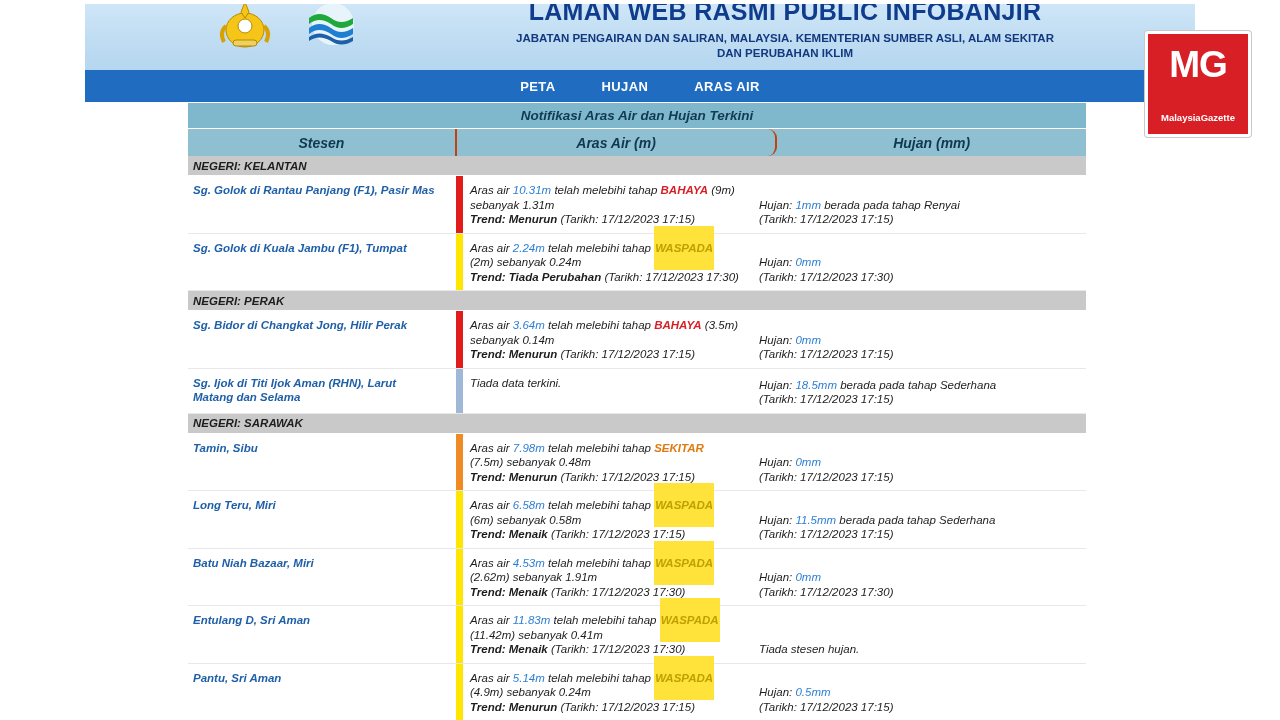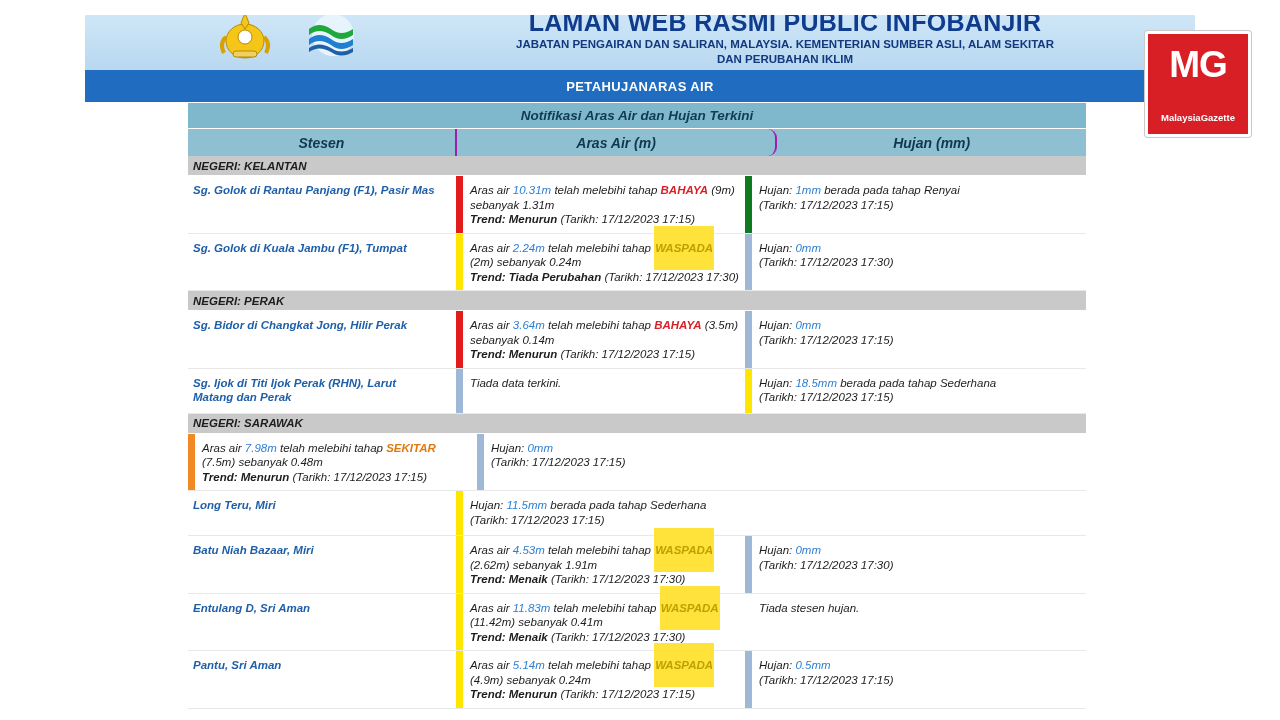--- a/index.html
+++ b/index.html
@@ -14,21 +14,21 @@
   .page {
     position: relative;
     width: 1280px;
     height: 720px;
     background: #ffffff;
   }
   
   .header {
     position: absolute;
     left: 85px;
-    top: 15px;
+    top: 4px;
     width: 1110px;
     height: 68px;
     background: linear-gradient(180deg, #cfe6f7 0%, #bfdcf2 55%, #b4d6ef 100%);
     overflow: hidden;
   }
   .header-inner {
     position: relative;
     width: 100%;
     height: 100%;
   }
@@ -56,36 +56,38 @@
   }
   .main-title {
     font-size: 25px;
     font-weight: bold;
     color: #0f3c8c;
     letter-spacing: 0.3px;
     line-height: 30px;
     white-space: nowrap;
   }
   .sub-title {
+    margin-top: 5px;
     font-size: 11.5px;
     font-weight: bold;
     color: #12387f;
     line-height: 15px;
   }
   
   .navbar {
     position: absolute;
     left: 85px;
     top: 70px;
     width: 1110px;
     height: 32px;
     background: #1f6cc0;
     display: flex;
     align-items: center;
     justify-content: center;
+    gap: 46px;
   }
   .navbar a {
     color: #ffffff;
     font-size: 13px;
     font-weight: bold;
     text-decoration: none;
     letter-spacing: 0.4px;
   }
   
   .mg-logo {
@@ -141,21 +143,21 @@
     height: 27px;
     background: #8ec0d2;
   }
   .col-head div {
     color: #10384f;
     font-size: 14px;
     font-weight: bold;
     display: flex;
     align-items: center;
     justify-content: center;
-    border-right: 2px solid #a21caf;
+    border-right: 2px solid #c2410c;
   }
   .col-head div:last-child { border-right: none; }
   .c1 { width: 268px; }
   .c2 { width: 320px; border-radius: 9px; }
   .c3 { width: 310px; }
 
   .state-row {
     height: 19px;
     background: #c9c9c9;
     color: #1d1d1d;
@@ -179,21 +181,21 @@
     color: #1f5fa8;
     font-size: 11.5px;
     font-weight: bold;
     line-height: 14px;
   }
   .cell-level, .cell-rain {
     display: flex;
     box-sizing: border-box;
   }
   .cell-level { width: 289px; }
-  .cell-rain  { width: 310px; }
+  .cell-rain  { width: 310px; align-items: flex-end; }
   .bar {
     width: 7px;
     flex: 0 0 7px;
     margin-right: 7px;
   }
   .cell-body {
     padding: 7px 6px 6px 0;
     font-size: 11.5px;
     line-height: 14.5px;
     color: #1d1d1d;
@@ -292,43 +294,48 @@
           <div class="cell-level">
             <div class="bar b-red"></div>
             <div class="cell-body"><span>Aras air <span class="val">3.64m</span> telah melebihi tahap <span class="lbl-bahaya">BAHAYA</span> (3.5m) sebanyak 0.14m</span><br><span class="trend">Trend: Menurun</span><span> (Tarikh: 17/12/2023 17:15)</span></div>
           </div>
           <div class="cell-rain">
             <div class="bar b-blue"></div>
             <div class="cell-body"><span>Hujan: <span class="val">0mm</span></span><br><span>(Tarikh: 17/12/2023 17:15)</span></div>
           </div>
         </div>
         <div class="data-row">
-          <div class="cell-station">Sg. Ijok di Titi Ijok Perak (RHN), Larut Matang dan Perak</div>
+          <div class="cell-station">Sg. Ijok di Titi Ijok Aman (RHN), Larut Matang dan Selama</div>
           <div class="cell-level">
             <div class="bar b-blue"></div>
             <div class="cell-body"><span>Tiada data terkini.</span></div>
           </div>
           <div class="cell-rain">
             <div class="bar b-yellow"></div>
             <div class="cell-body"><span>Hujan: <span class="val">18.5mm</span> berada pada tahap Sederhana</span><br><span>(Tarikh: 17/12/2023 17:15)</span></div>
           </div>
         </div>
         <div class="state-row">NEGERI: SARAWAK</div>
         <div class="data-row">
+          <div class="cell-station">Tamin, Sibu</div>
           <div class="cell-level">
             <div class="bar b-orange"></div>
             <div class="cell-body"><span>Aras air <span class="val">7.98m</span> telah melebihi tahap <span class="lbl-amaran">SEKITAR</span> (7.5m) sebanyak 0.48m</span><br><span class="trend">Trend: Menurun</span><span> (Tarikh: 17/12/2023 17:15)</span></div>
           </div>
           <div class="cell-rain">
             <div class="bar b-blue"></div>
             <div class="cell-body"><span>Hujan: <span class="val">0mm</span></span><br><span>(Tarikh: 17/12/2023 17:15)</span></div>
           </div>
         </div>
         <div class="data-row">
           <div class="cell-station">Long Teru, Miri</div>
+          <div class="cell-level">
+            <div class="bar b-yellow"></div>
+            <div class="cell-body"><span>Aras air <span class="val">6.58m</span> telah melebihi tahap <span class="lbl-waspada">WASPADA</span> (6m) sebanyak 0.58m</span><br><span class="trend">Trend: Menaik</span><span> (Tarikh: 17/12/2023 17:15)</span></div>
+          </div>
           <div class="cell-rain">
             <div class="bar b-yellow"></div>
             <div class="cell-body"><span>Hujan: <span class="val">11.5mm</span> berada pada tahap Sederhana</span><br><span>(Tarikh: 17/12/2023 17:15)</span></div>
           </div>
         </div>
         <div class="data-row">
           <div class="cell-station">Batu Niah Bazaar, Miri</div>
           <div class="cell-level">
             <div class="bar b-yellow"></div>
             <div class="cell-body"><span>Aras air <span class="val">4.53m</span> telah melebihi tahap <span class="lbl-waspada">WASPADA</span> (2.62m) sebanyak 1.91m</span><br><span class="trend">Trend: Menaik</span><span> (Tarikh: 17/12/2023 17:30)</span></div>

